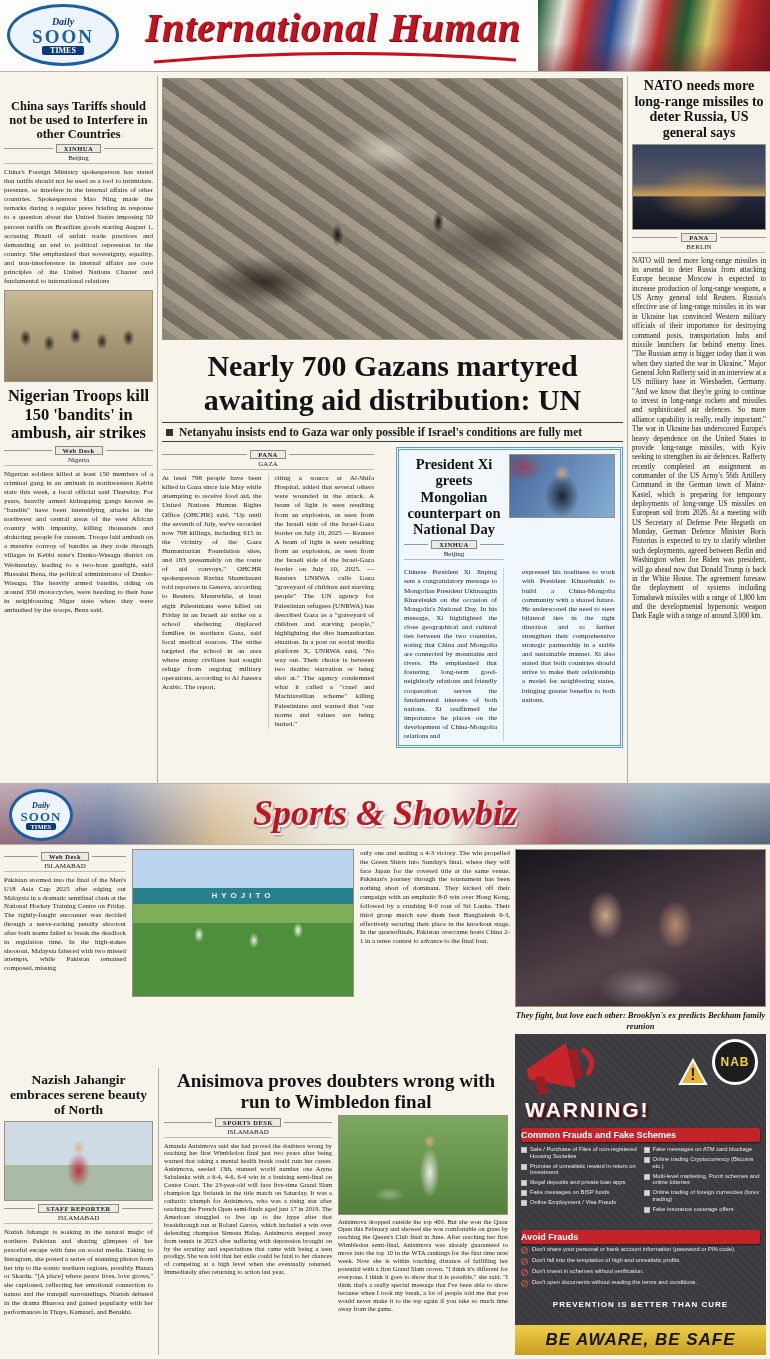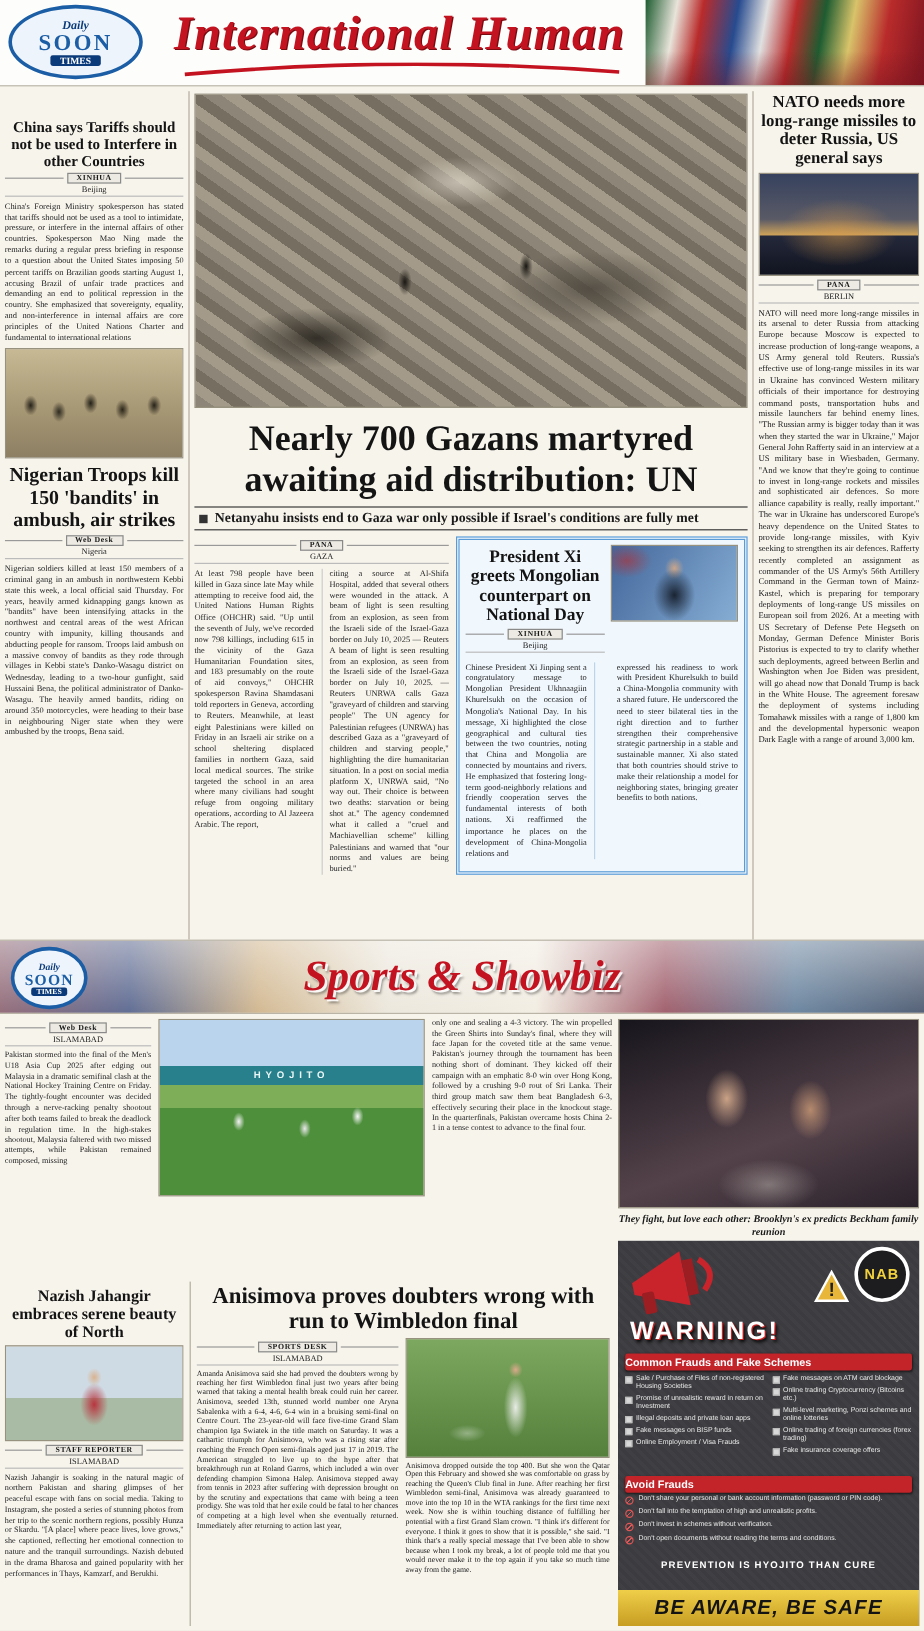--- a/index.html
+++ b/index.html
@@ -76,21 +76,21 @@
       repeating-linear-gradient(35deg,#8d8577 0 9px,#a39a89 9px 18px,#766e61 18px 27px),
       linear-gradient(#b5ada0,#6b6457);
   }
   .gaza-headline { font-size:30px; font-weight:600; margin:9px 0 6px; }
   .subhead {
     display:flex; align-items:center; gap:6px;
     border-top:1px solid #3a3a3a; border-bottom:1px solid #3a3a3a;
     padding:3px 4px; font-weight:bold; font-size:11.5px;
   }
   .subhead-ico { width:7px; height:7px; background:#333; flex:0 0 auto; }
-  .mid-row { display:flex; gap:6px; margin-top:5px; }
+  .mid-row { display:flex; gap:22px; margin-top:5px; }
   .gaza-text { width:212px; flex:0 0 auto; }
   .gaza-cols { display:flex; gap:6px; }
   .gcol { flex:1; }
   .gcol + .gcol { border-left:1px solid #ccc; padding-left:6px; }
 
   .xi-box { flex:1; border:3px double #5b9bd5; background:#f0f7fd; padding:4px 5px; }
   .xi-head-row { display:flex; gap:5px; }
   .xi-head-left { flex:1; }
   .xi-title { font-size:14.5px; margin-top:2px; }
   .photo-xi {
@@ -463,17 +463,17 @@
       <div class="avoid-item">
           <span class="a-icon"></span>
           <span>Don't invest in schemes without verification.</span>
         </div>
       <div class="avoid-item">
           <span class="a-icon"></span>
           <span>Don't open documents without reading the terms and conditions.</span>
         </div>
     </div>
 
-    <div class="prevention">PREVENTION IS HYOJITO THAN CURE</div>
+    <div class="prevention">PREVENTION IS BETTER THAN CURE</div>
     <div class="nab-footer">BE AWARE, BE SAFE</div>
   </div>
 
 </div>
 
 </body></html>

